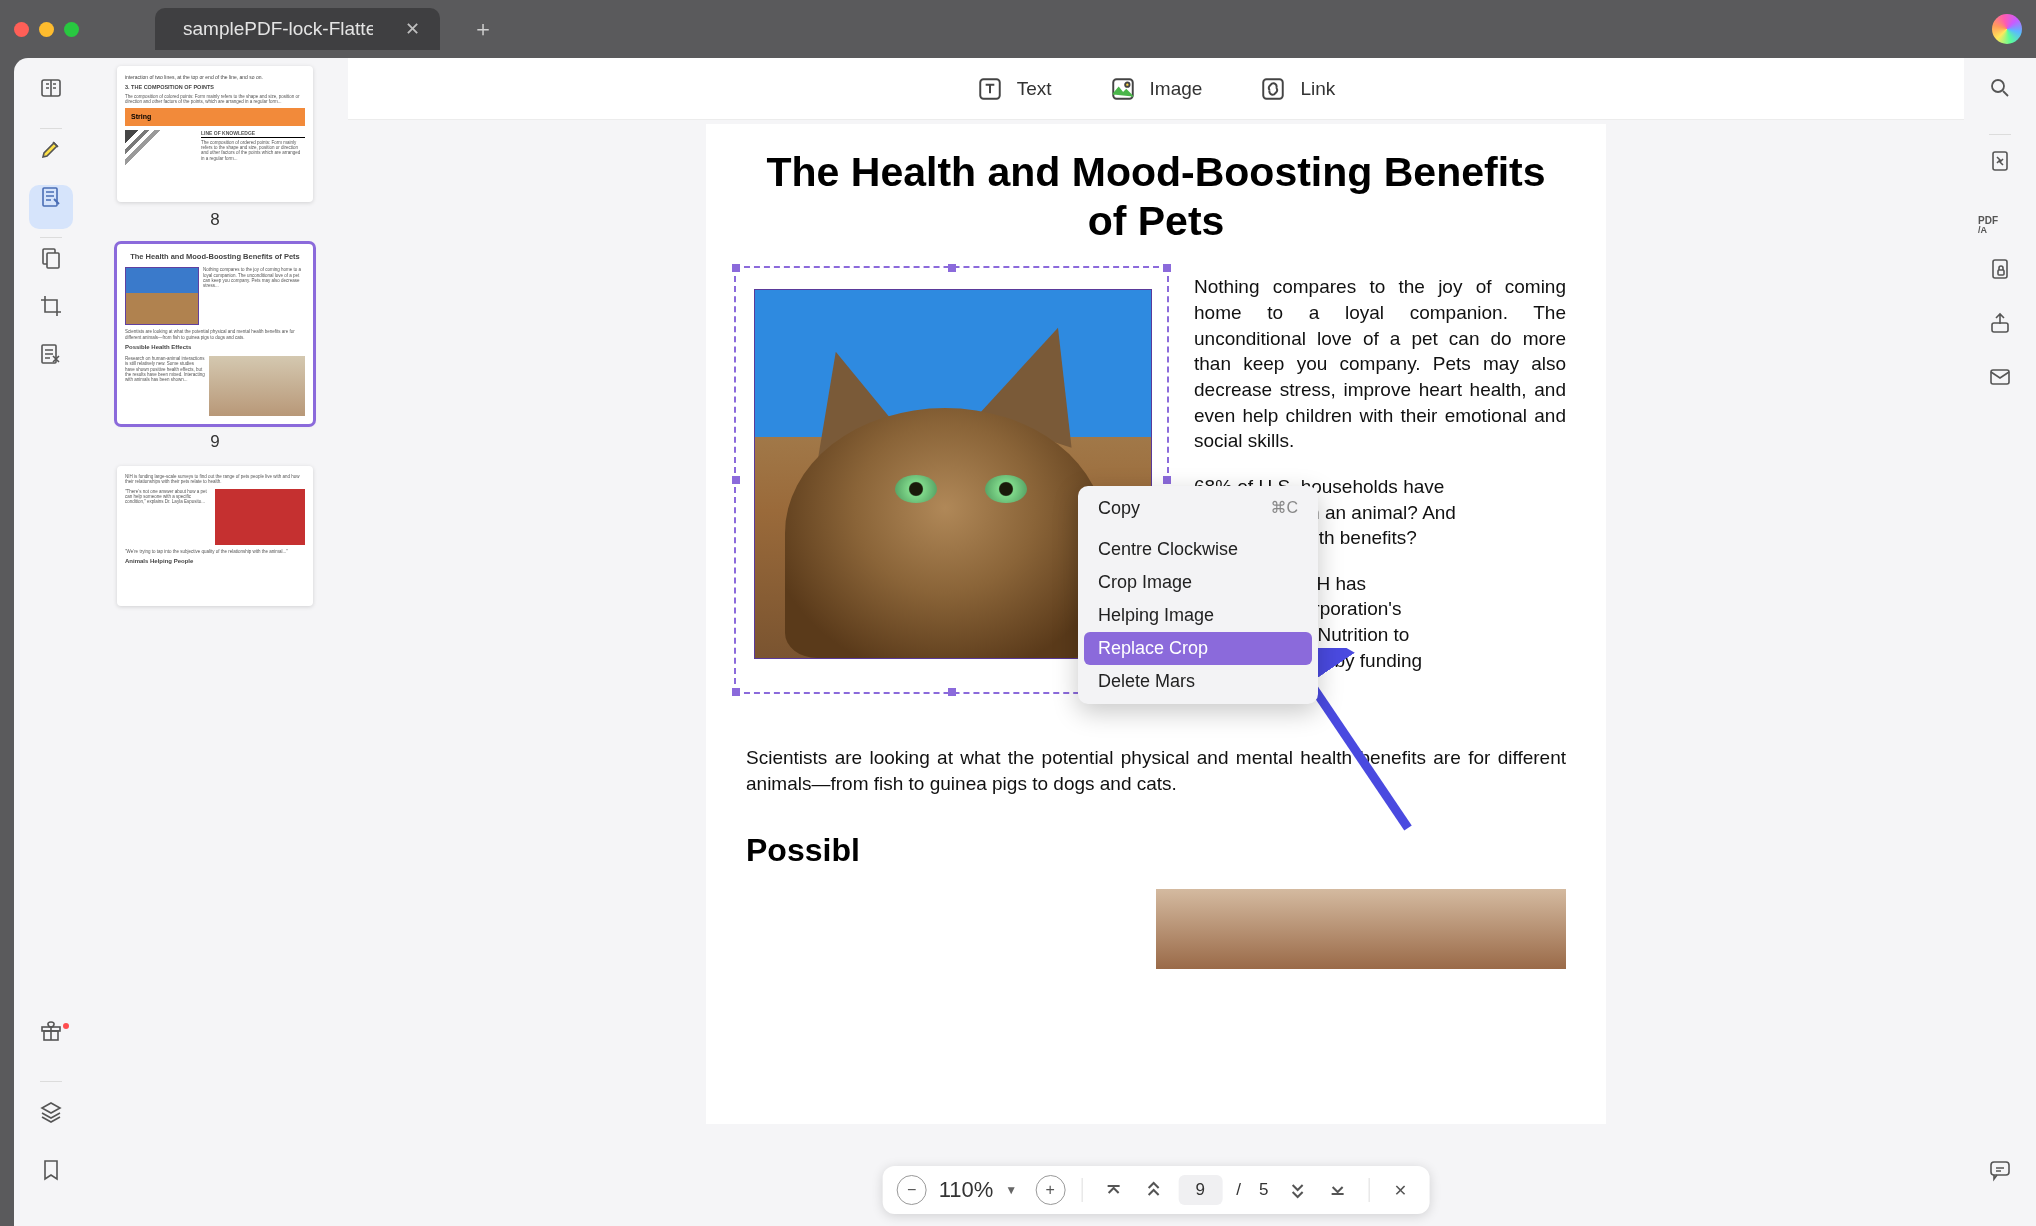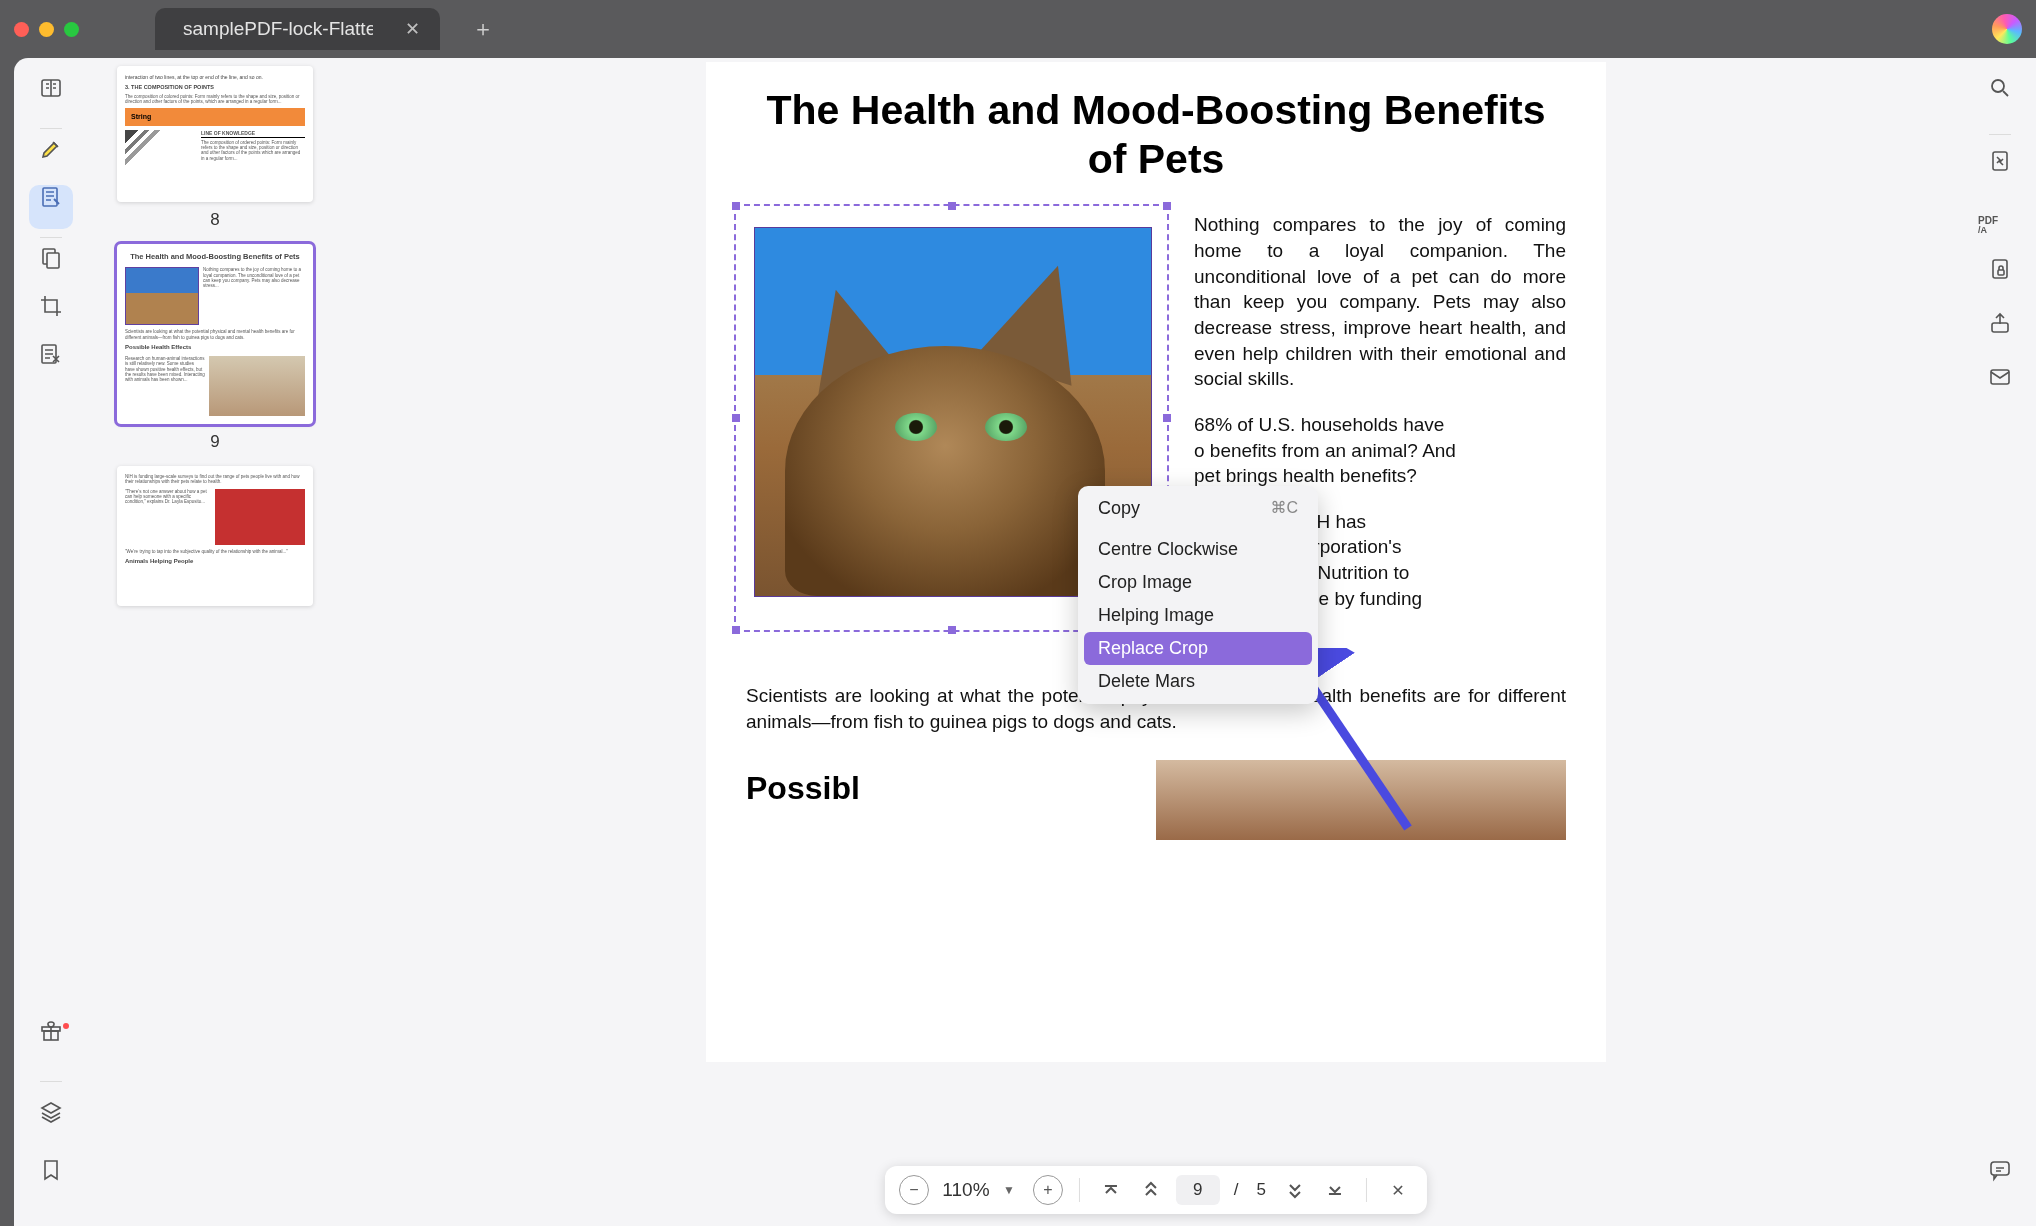--- a/index.html
+++ b/index.html
@@ -208,21 +208,21 @@
   display: flex; align-items: center;
   padding: 0 14px;
   gap: 10px;
   z-index: 60;
 }
 .bb-btn {
   width: 30px; height: 30px; display:flex;align-items:center;justify-content:center;
   color: #555; cursor: pointer; border-radius:50%;
 }
 .bb-btn.circle { border: 1.5px solid #999; border-radius: 50%; }
-.zoom-val { font-size: 19px; color: #333; margin: 0 2px; min-width:50px; text-align:center;}
+.zoom-val { font-size: 22px; color: #333; margin: 0 2px; min-width:50px; text-align:center;}
 .dd-caret { font-size:12px; color:#666; cursor:pointer; margin-right:8px;}
 .bb-sep { width:1px; height:24px; background:#ddd; margin: 0 6px;}
 .page-input {
   width: 44px; height: 30px;
   text-align: center; font-size: 17px;
   border: none; background: #f0f0f2; border-radius: 6px;
   color: #333;
 }
 .page-total { font-size: 17px; color: #333; margin: 0 4px;}
 svg.ico { width: 24px; height: 24px; }
@@ -352,20 +352,44 @@
           <div class="t-txt">"There's not one answer about how a pet can help someone with a specific condition," explains Dr. Layla Esposito...</div>
           <div class="red-img"></div>
         </div>
         <div class="t-txt">"We're trying to tap into the subjective quality of the relationship with the animal..."</div>
         <div class="t-sub">Animals Helping People</div>
       </div>
     </div>
   </div>
 
   <div class="main-col">
+    <div class="toolbar">
+      <div class="tool-item">
+        <svg viewBox="0 0 24 24" fill="none" stroke="#444" stroke-width="1.8">
+            <rect x="3" y="3" width="18" height="18" rx="3"></rect>
+            <path d="M8 8h8M12 8v8"></path>
+          </svg>
+        <span class="tool-label">Text</span>
+      </div>
+      <div class="tool-item">
+        <svg viewBox="0 0 24 24" fill="none" stroke="#444" stroke-width="1.8">
+            <rect x="3" y="3" width="18" height="18" rx="3"></rect>
+            <path d="M3 17l5-6 4 5 3-3 6 6" fill="#4ab54a" stroke="#4ab54a"></path>
+            <circle cx="16" cy="8" r="2" fill="#ffd84a"></circle>
+          </svg>
+        <span class="tool-label">Image</span>
+      </div>
+      <div class="tool-item">
+        <svg viewBox="0 0 24 24" fill="none" stroke="#444" stroke-width="1.8">
+            <rect x="3" y="3" width="18" height="18" rx="3"></rect>
+            <path d="M9 13a3 3 0 010-4l2-2a3 3 0 014 4M15 11a3 3 0 010 4l-2 2a3 3 0 01-4-4"></path>
+          </svg>
+        <span class="tool-label">Link</span>
+      </div>
+    </div>
 
     <div class="doc-scroll">
       <div class="page">
         <h1 class="page-title">The Health and Mood-Boosting Benefits of Pets</h1>
 
         <div class="content-grid">
           <div class="img-wrap">
             <div class="selection-box" style="left:-12px;top:-8px;width:435px;height:428px">
               <div class="handle" style="left:-4px;top:-4px"></div>
               <div class="handle" style="left:50%;top:-4px;margin-left:-4px"></div>
@@ -396,21 +420,21 @@
               <span>h the Mars Corporation's</span><br>
               <span>Centre for Pet Nutrition to</span><br>
               <span>stions like these by funding</span><br>
               <span>dies.</span>
             </p>
           </div>
         </div>
 
         <p class="full-para">Scientists are looking at what the potential physical and mental health benefits are for different animals—from fish to guinea pigs to dogs and cats.</p>
 
-        <div style="display:flex;align-items:flex-start;gap:20px;">
+        <div style="display:flex;align-items:flex-start;gap:20px;flex-direction:column;">
           <h2 class="section-head">Possibl</h2>
           <div class="lower-photo"></div>
         </div>
 
       </div>
     </div>
 
     <div class="context-menu">
       <div class="menu-item">
         <span>Copy</span>

